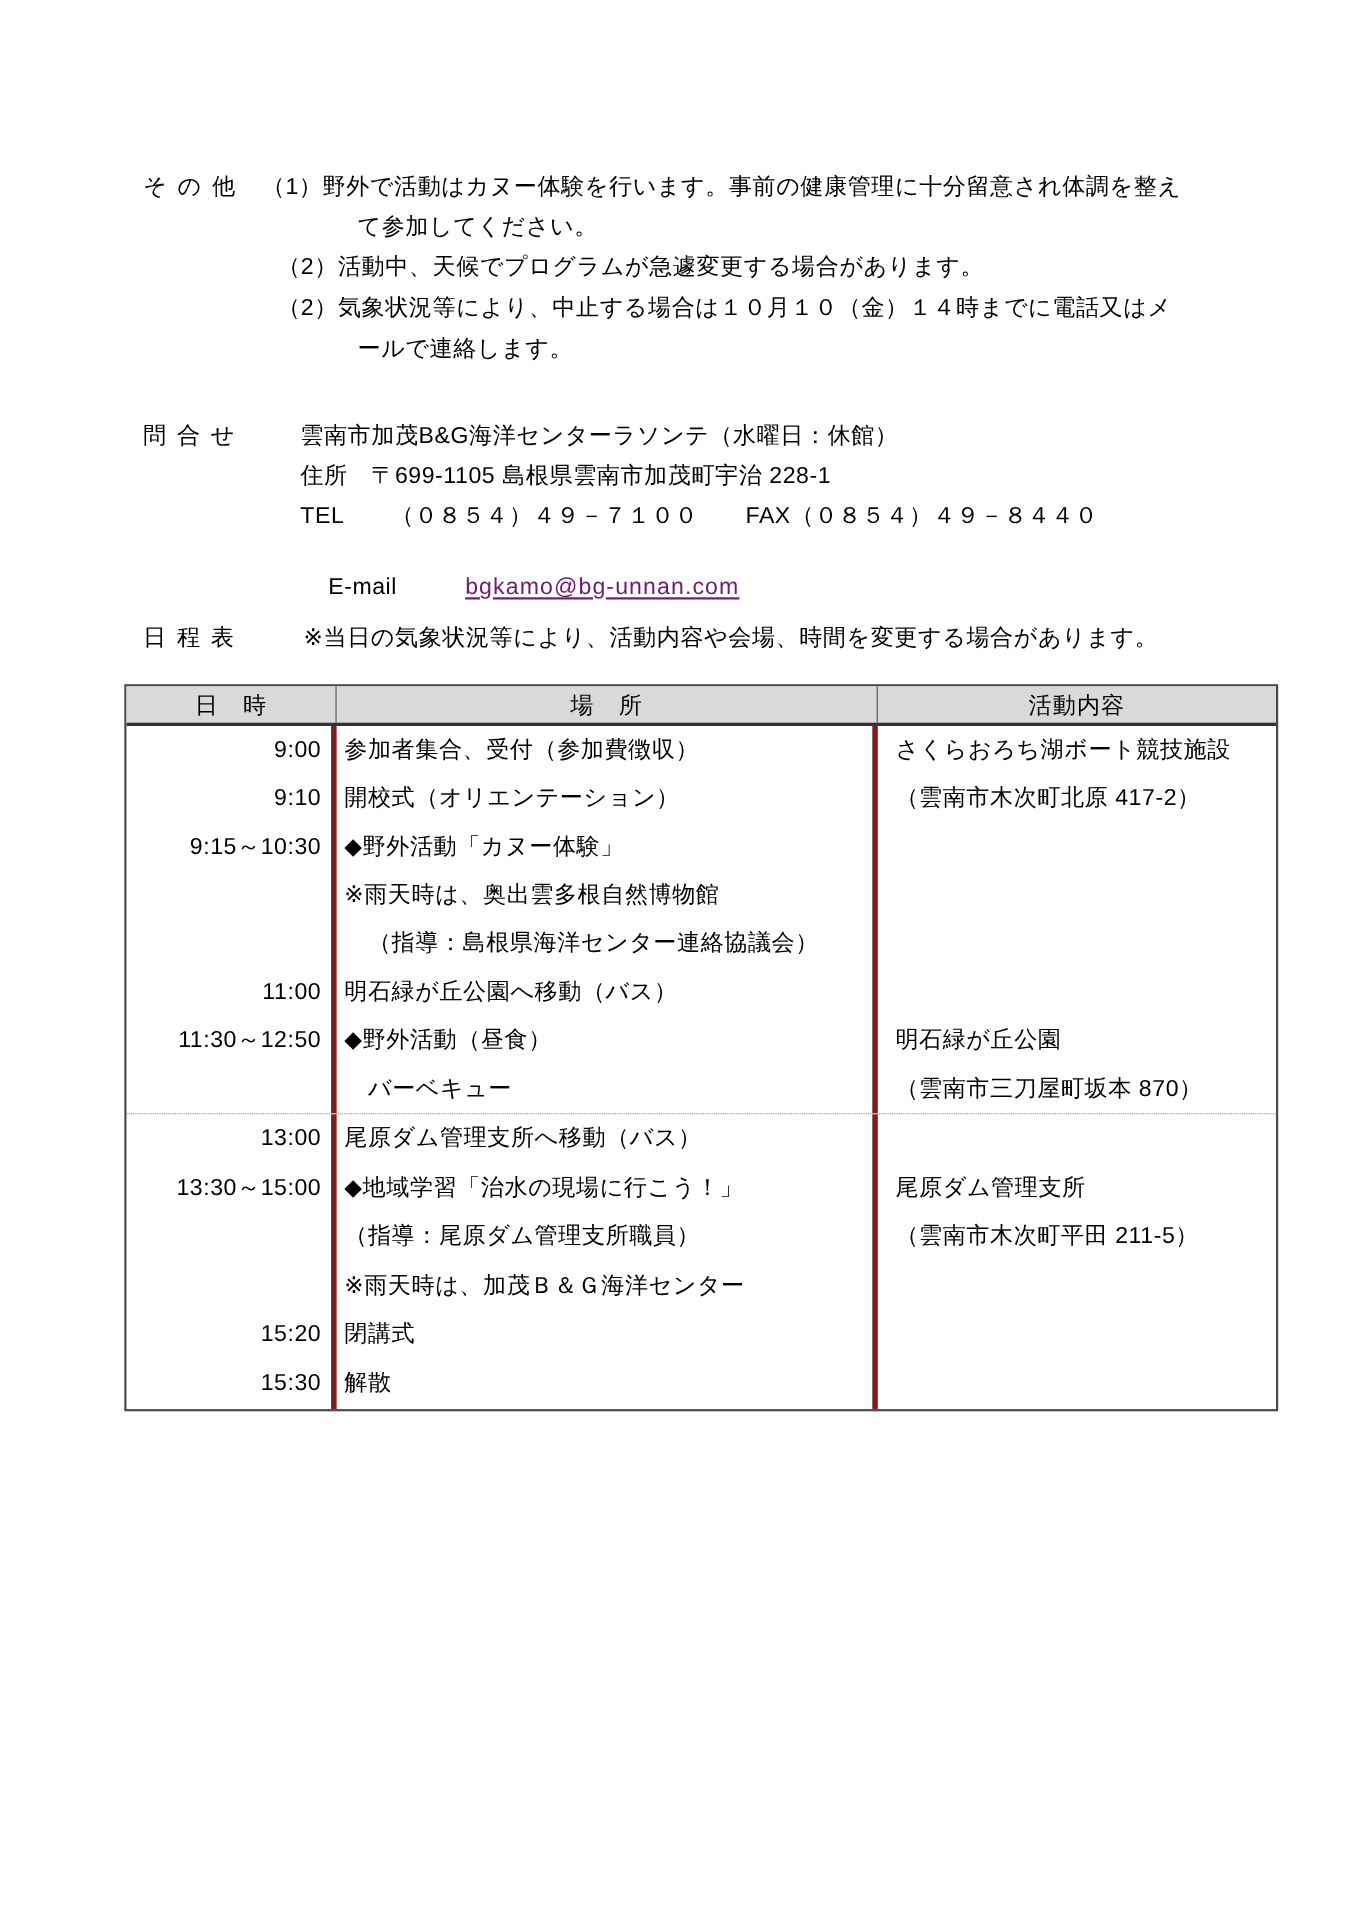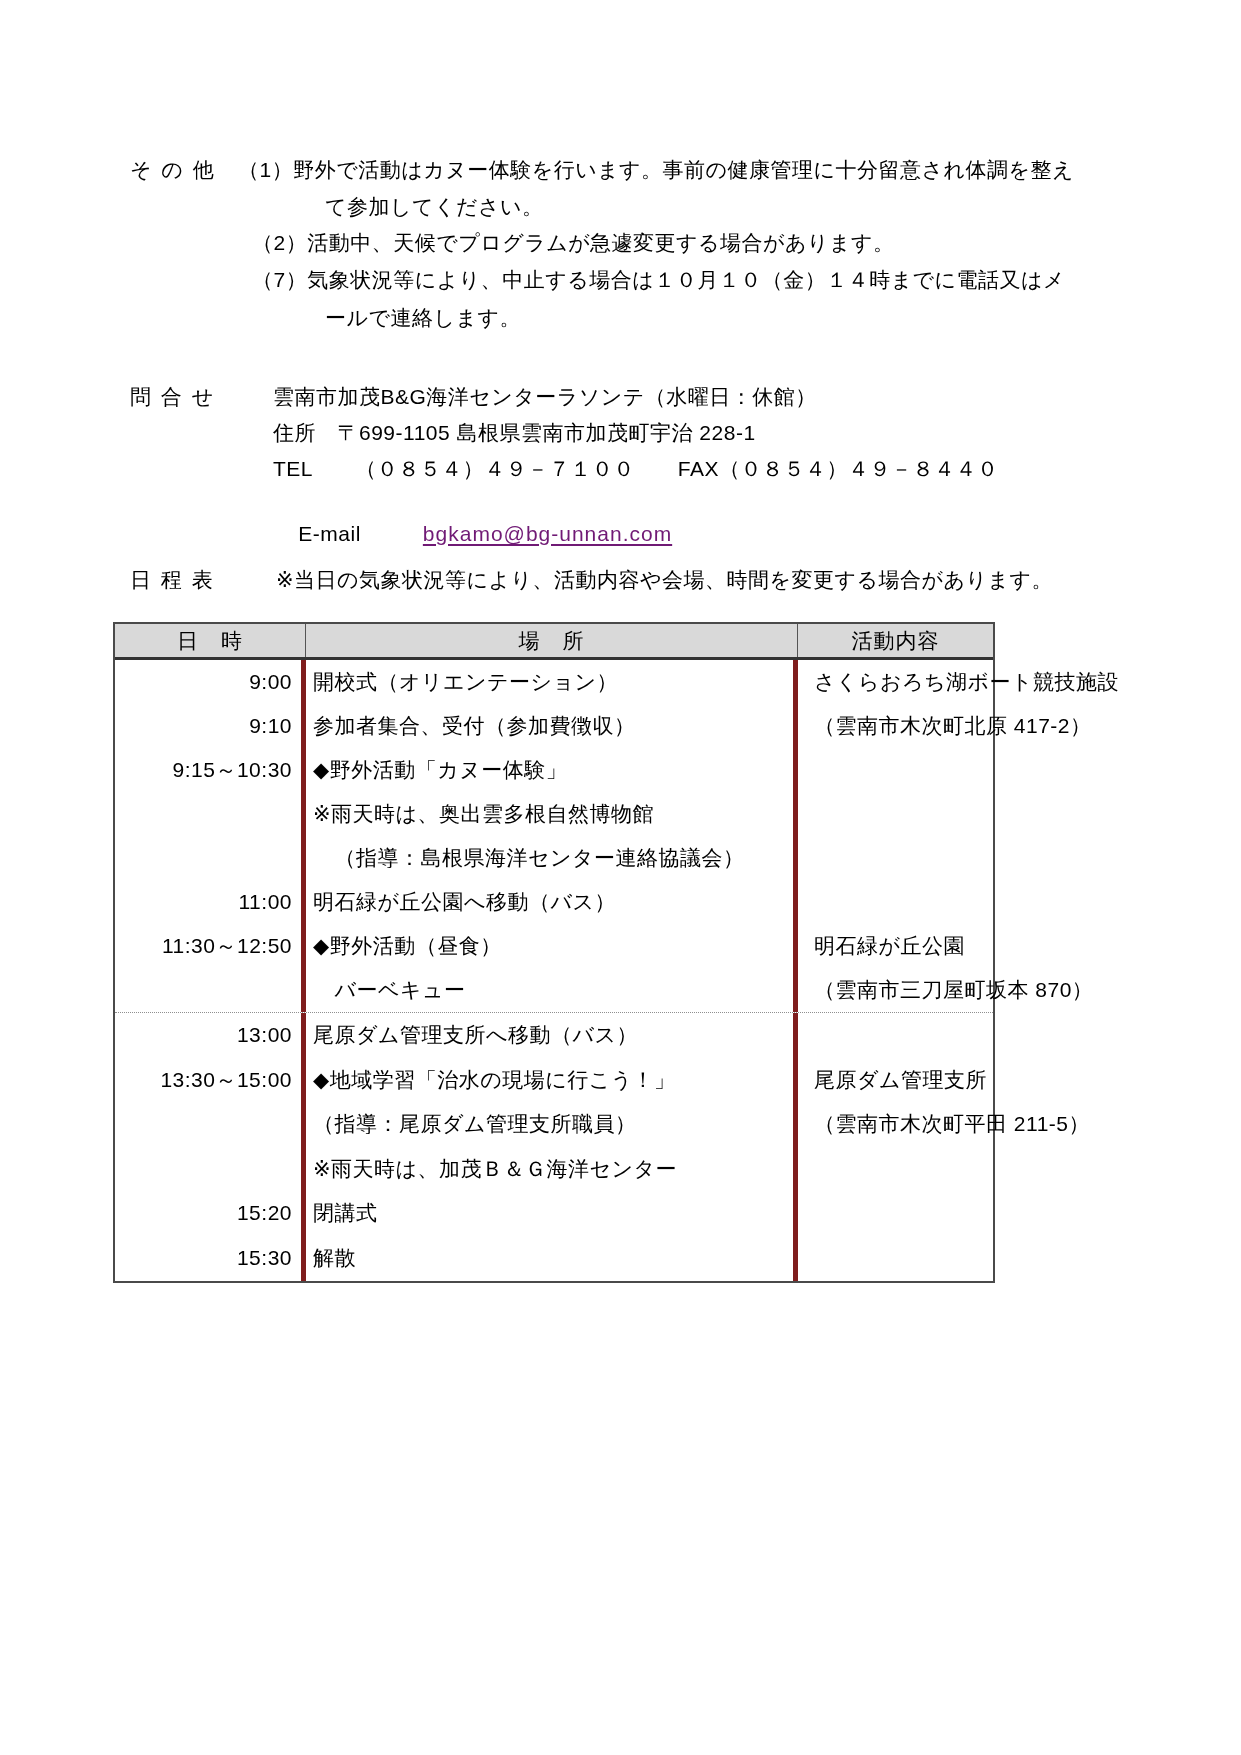--- a/index.html
+++ b/index.html
@@ -24,21 +24,21 @@
     color:#701a75;
     text-decoration:underline;
     text-underline-offset:3px;
     margin-left:62px;
     letter-spacing:1px;
   }
   
   .sched{
     position:absolute;
     left:113px;top:622px;
-    width:882px;
+    width:1049px;
     border:2px solid #4a4a4a;
     box-sizing:border-box;
     background:#ffffff;
   }
   .thead{
     display:grid;
     grid-template-columns:191px 492px 1fr;
     height:33px;
     background:#d9d9d9;
     border-bottom:3px solid #333333;
@@ -72,21 +72,21 @@
 </style>
 </head>
 <body>
 
 <div class="page">
 
   <div class="tline label" style="left:130px;top:156px;">そ の 他</div>
   <div class="tline" style="left:238px;top:156px;">（1）野外で活動はカヌー体験を行います。事前の健康管理に十分留意され体調を整え</div>
   <div class="tline" style="left:325px;top:193px;">て参加してください。</div>
   <div class="tline" style="left:252px;top:229px;">（2）活動中、天候でプログラムが急遽変更する場合があります。</div>
-  <div class="tline" style="left:252px;top:266px;">（7）気象状況等により、中止する場合は１０月１０（金）１４時までに電話又はメ</div>
+  <div class="tline" style="left:252px;top:266px;">（2）気象状況等により、中止する場合は１０月１０（金）１４時までに電話又はメ</div>
   <div class="tline" style="left:325px;top:304px;">ールで連絡します。</div>
 
   <div class="tline label" style="left:130px;top:383px;">問 合 せ</div>
   <div class="tline" style="left:273px;top:383px;">雲南市加茂B&amp;G海洋センターラソンテ（水曜日：休館）</div>
   <div class="tline" style="left:273px;top:419px;">住所　〒699-1105 島根県雲南市加茂町宇治 228-1</div>
   <div class="tline" style="left:273px;top:455px;">TEL　　（０８５４）４９－７１００　　FAX（０８５４）４９－８４４０</div>
   <div class="tline" style="left:273px;top:492px;">
     <span>E-mail</span><a class="email-link">bgkamo@bg-unnan.com</a>
   </div>
 
@@ -105,22 +105,22 @@
         <div class="line">9:00</div>
         <div class="line">9:10</div>
         <div class="line">9:15～10:30</div>
         <div class="line"></div>
         <div class="line"></div>
         <div class="line">11:00</div>
         <div class="line">11:30～12:50</div>
         <div class="line"></div>
       </div>
       <div class="tcol c-act">
+        <div class="line">参加者集合、受付（参加費徴収）</div>
         <div class="line">開校式（オリエンテーション）</div>
-        <div class="line">参加者集合、受付（参加費徴収）</div>
         <div class="line">◆野外活動「カヌー体験」</div>
         <div class="line">※雨天時は、奥出雲多根自然博物館</div>
         <div class="line">　（指導：島根県海洋センター連絡協議会）</div>
         <div class="line">明石緑が丘公園へ移動（バス）</div>
         <div class="line">◆野外活動（昼食）</div>
         <div class="line">　バーベキュー</div>
       </div>
       <div class="tcol c-place">
         <div class="line">さくらおろち湖ボート競技施設</div>
         <div class="line">（雲南市木次町北原 417-2）</div>

